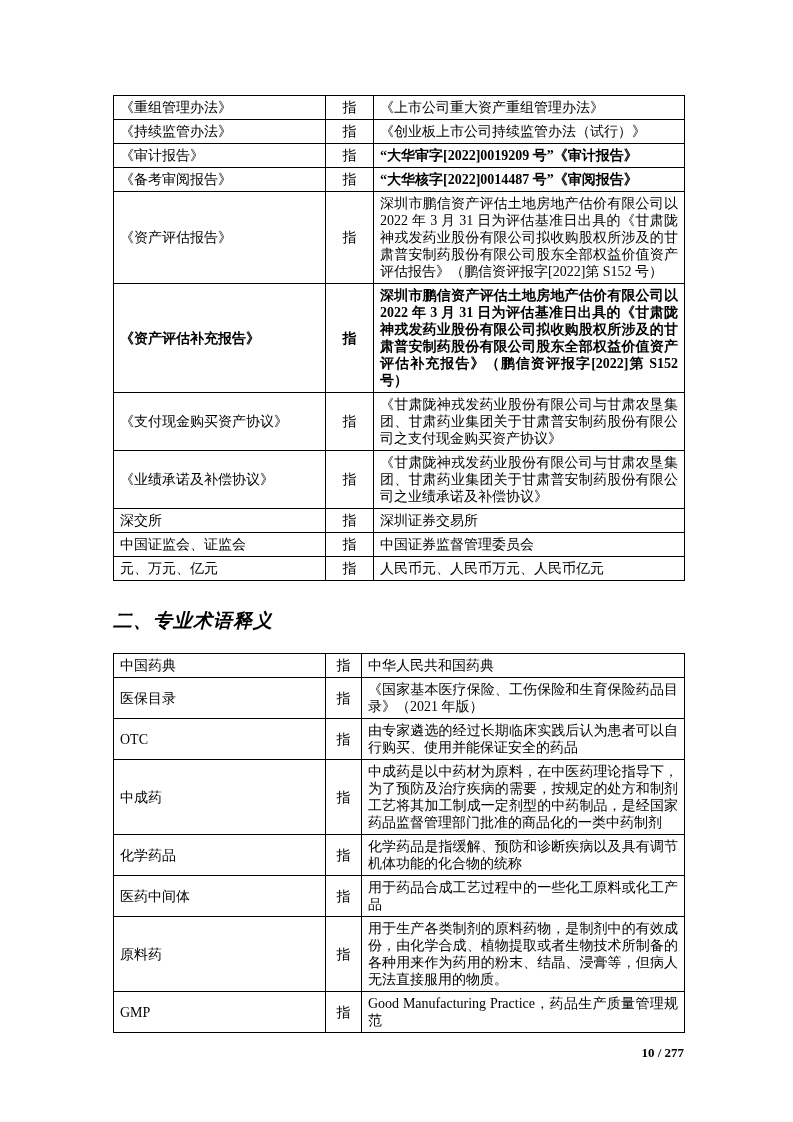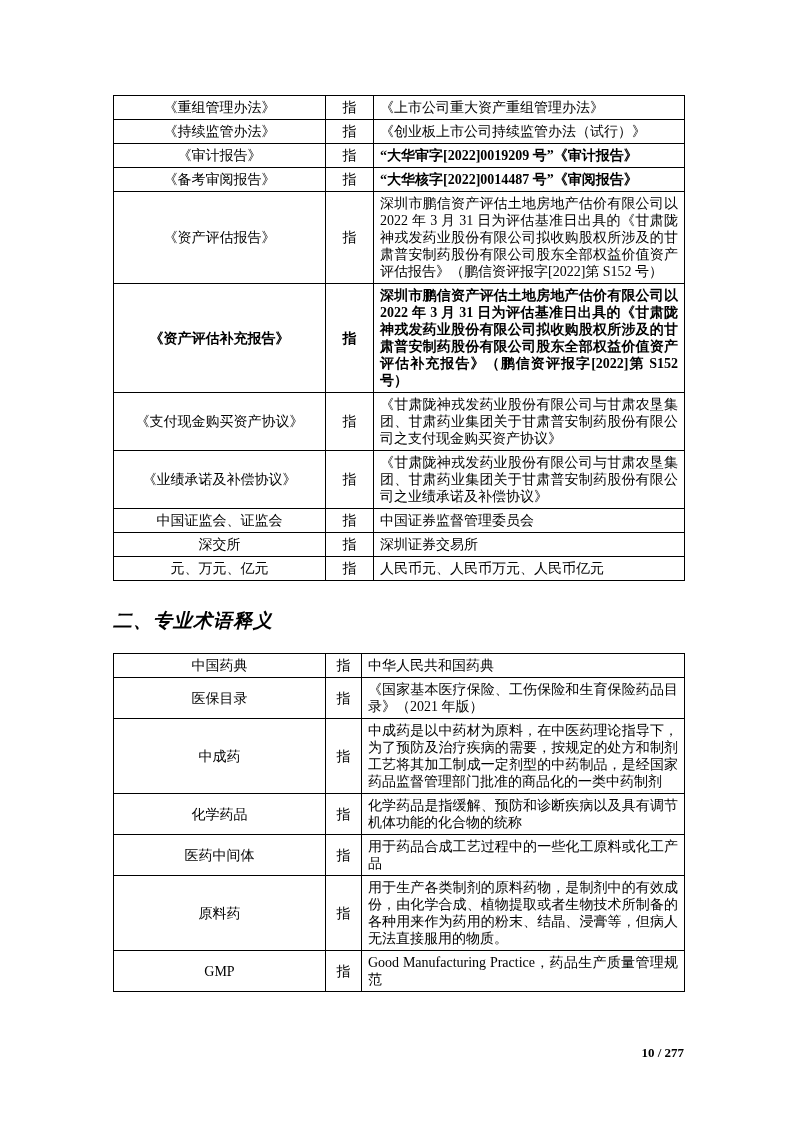--- a/index.html
+++ b/index.html
@@ -25,21 +25,21 @@
     table-layout: fixed;
   }
   .def-table td {
     border: 1px solid #000000;
     font-size: 14px;
     line-height: 17px;
     padding: 3px 6px;
     vertical-align: middle;
     word-break: break-all;
   }
-  td[data-name="term-cell"] { text-align: center; }
+  td[data-name="term-cell"] { text-align: left; }
   td[data-name="zhi-cell"] { text-align: center; }
   td[data-name="definition-cell"] { text-align: justify; }
   tr.bold-row td { font-weight: bold; }
   tr.bold-def td[data-name="definition-cell"] { font-weight: bold; }
   .section-heading {
     font-family: "Liberation Sans", "DejaVu Sans", sans-serif;
     font-weight: bold;
     font-size: 19px;
     letter-spacing: 1px;
     margin: 27px 0 19px 0;
@@ -102,28 +102,28 @@
             <td data-name="term-cell">《支付现金购买资产协议》</td>
             <td data-name="zhi-cell">指</td>
             <td data-name="definition-cell">《甘肃陇神戎发药业股份有限公司与甘肃农垦集团、甘肃药业集团关于甘肃普安制药股份有限公司之支付现金购买资产协议》</td>
           </tr>
           <tr data-name="table-row">
             <td data-name="term-cell">《业绩承诺及补偿协议》</td>
             <td data-name="zhi-cell">指</td>
             <td data-name="definition-cell">《甘肃陇神戎发药业股份有限公司与甘肃农垦集团、甘肃药业集团关于甘肃普安制药股份有限公司之业绩承诺及补偿协议》</td>
           </tr>
           <tr data-name="table-row">
+            <td data-name="term-cell">深交所</td>
+            <td data-name="zhi-cell">指</td>
+            <td data-name="definition-cell">深圳证券交易所</td>
+          </tr>
+          <tr data-name="table-row">
             <td data-name="term-cell">中国证监会、证监会</td>
             <td data-name="zhi-cell">指</td>
             <td data-name="definition-cell">中国证券监督管理委员会</td>
-          </tr>
-          <tr data-name="table-row">
-            <td data-name="term-cell">深交所</td>
-            <td data-name="zhi-cell">指</td>
-            <td data-name="definition-cell">深圳证券交易所</td>
           </tr>
           <tr data-name="table-row">
             <td data-name="term-cell">元、万元、亿元</td>
             <td data-name="zhi-cell">指</td>
             <td data-name="definition-cell">人民币元、人民币万元、人民币亿元</td>
           </tr>
         </tbody>
     </table>
 
     <h2 class="section-heading" data-name="section-heading">二、专业术语释义</h2>
@@ -137,20 +137,25 @@
       <tbody data-name="definitions-table-terminology-body">
           <tr data-name="table-row">
             <td data-name="term-cell">中国药典</td>
             <td data-name="zhi-cell">指</td>
             <td data-name="definition-cell">中华人民共和国药典</td>
           </tr>
           <tr data-name="table-row">
             <td data-name="term-cell">医保目录</td>
             <td data-name="zhi-cell">指</td>
             <td data-name="definition-cell">《国家基本医疗保险、工伤保险和生育保险药品目录》（2021 年版）</td>
+          </tr>
+          <tr data-name="table-row">
+            <td data-name="term-cell">OTC</td>
+            <td data-name="zhi-cell">指</td>
+            <td data-name="definition-cell">由专家遴选的经过长期临床实践后认为患者可以自行购买、使用并能保证安全的药品</td>
           </tr>
           <tr data-name="table-row">
             <td data-name="term-cell">中成药</td>
             <td data-name="zhi-cell">指</td>
             <td data-name="definition-cell">中成药是以中药材为原料，在中医药理论指导下，为了预防及治疗疾病的需要，按规定的处方和制剂工艺将其加工制成一定剂型的中药制品，是经国家药品监督管理部门批准的商品化的一类中药制剂</td>
           </tr>
           <tr data-name="table-row">
             <td data-name="term-cell">化学药品</td>
             <td data-name="zhi-cell">指</td>
             <td data-name="definition-cell">化学药品是指缓解、预防和诊断疾病以及具有调节机体功能的化合物的统称</td>

